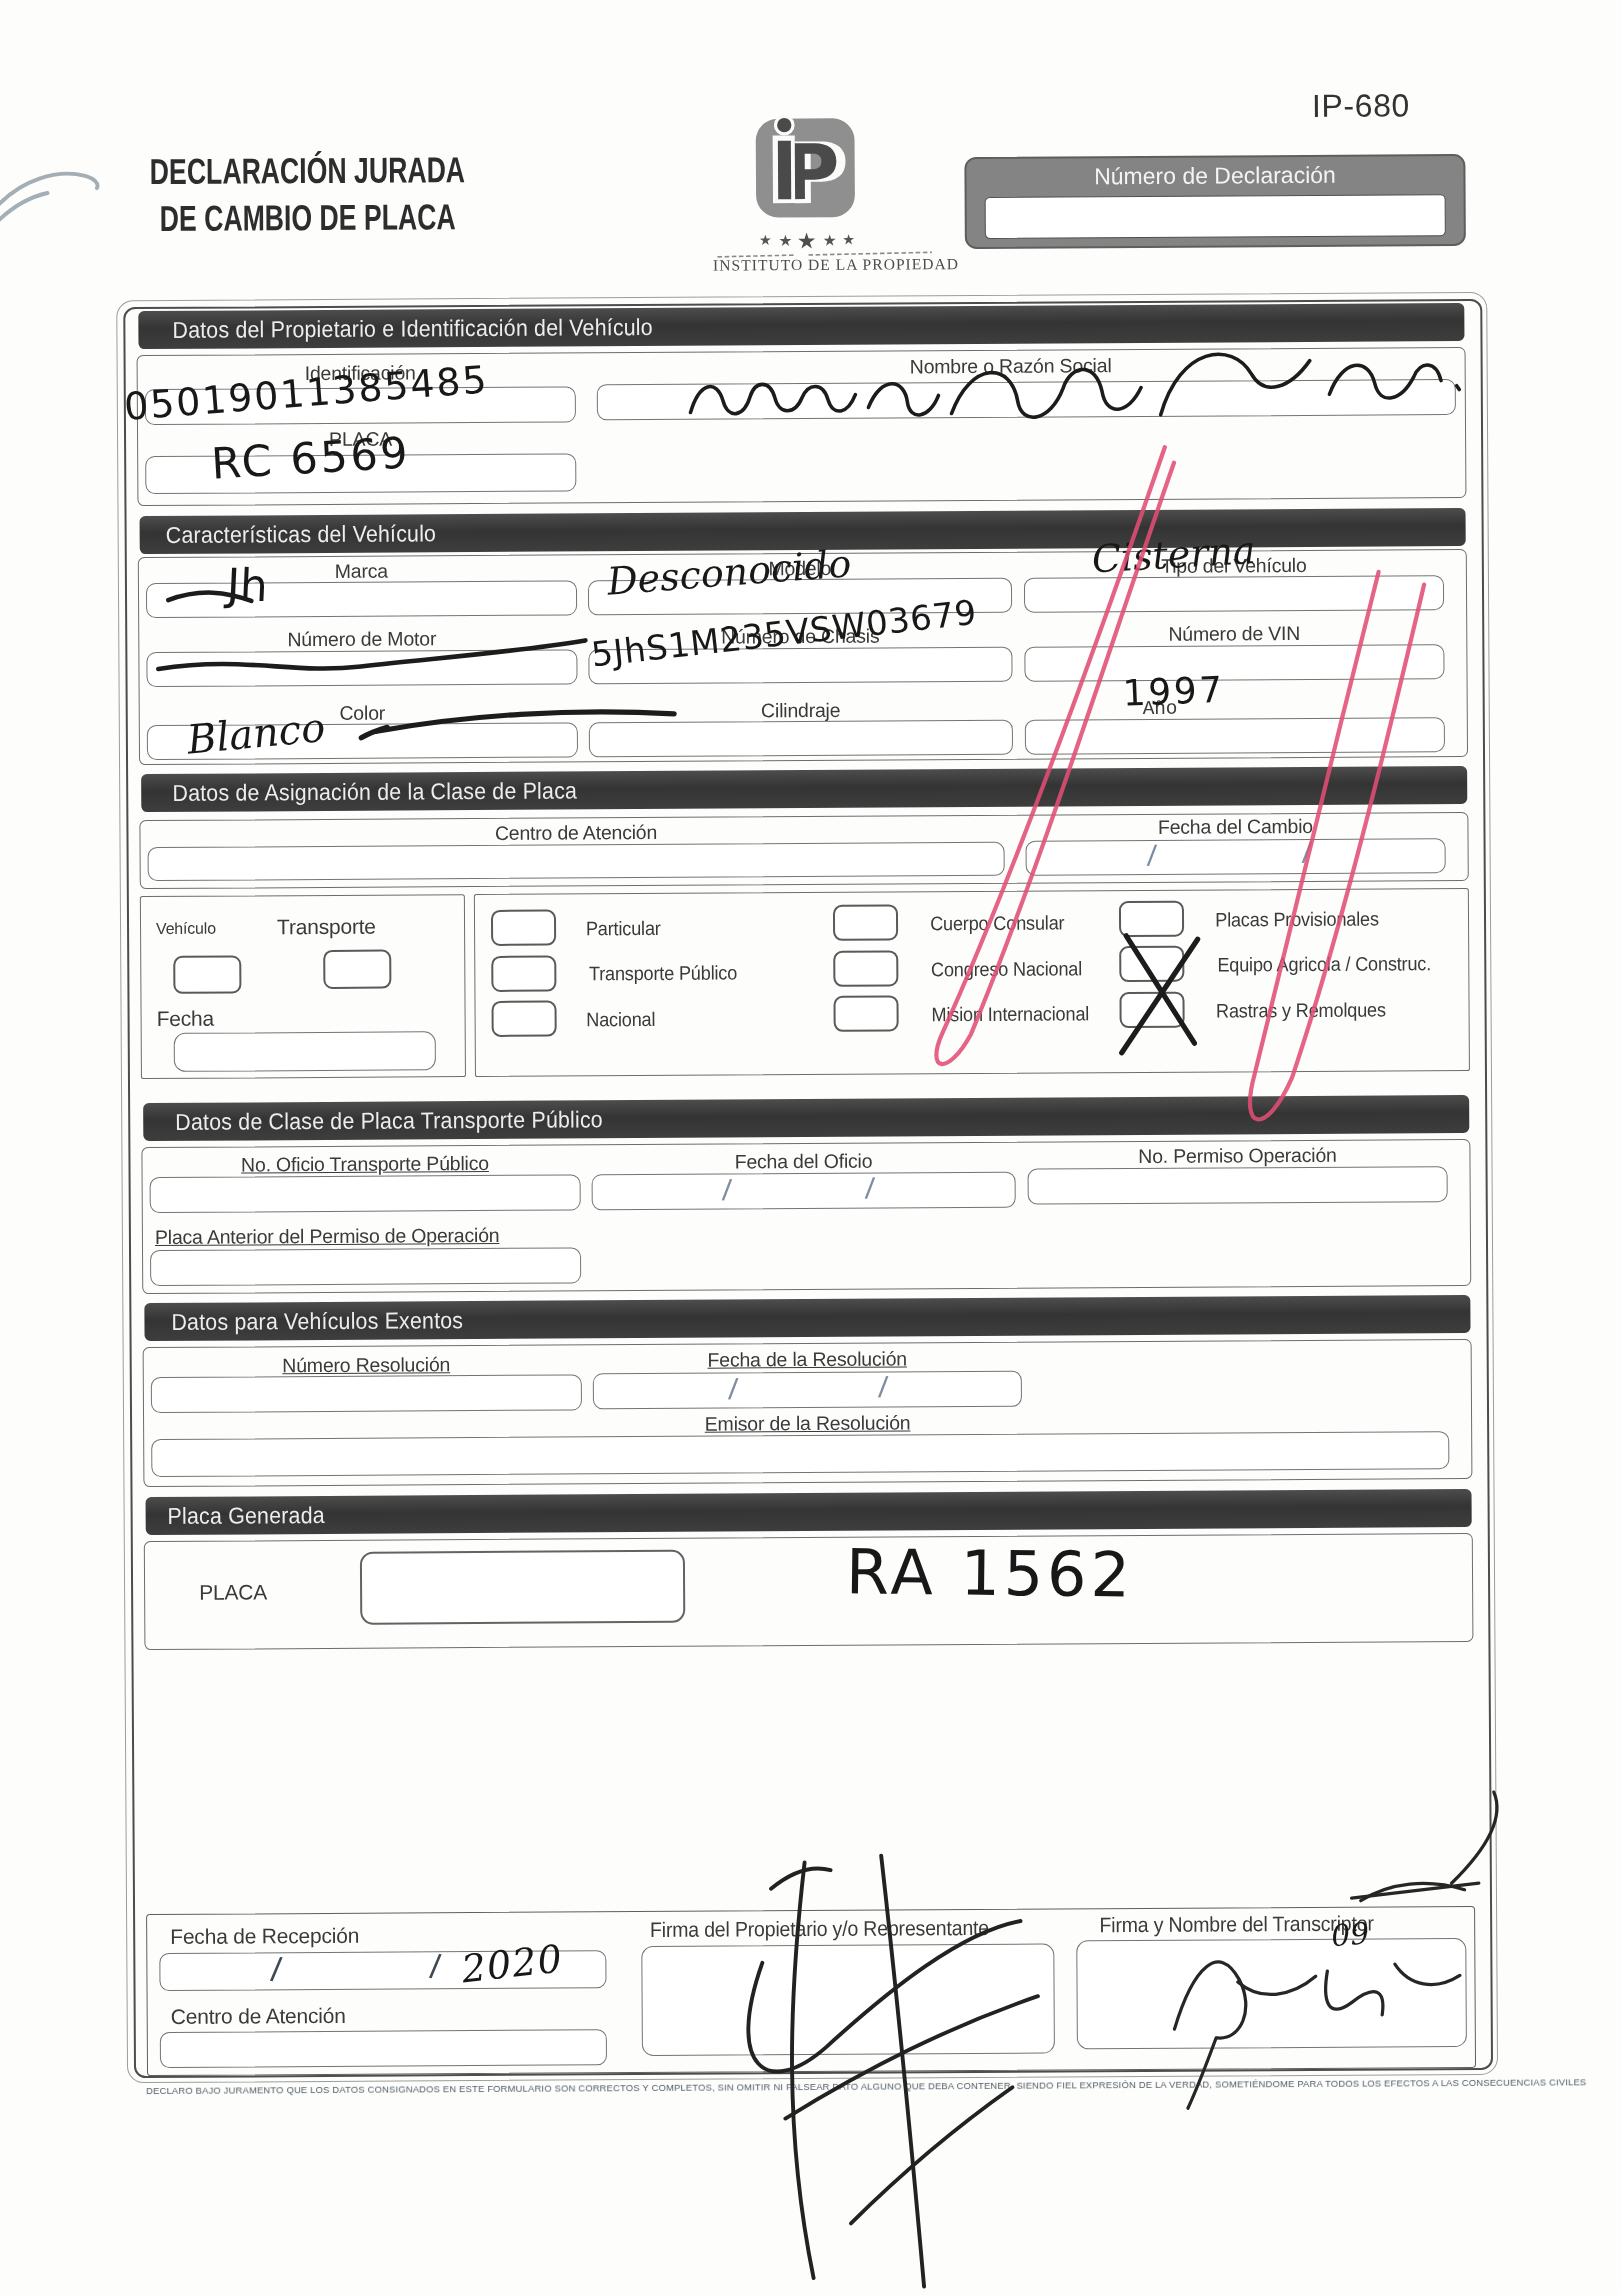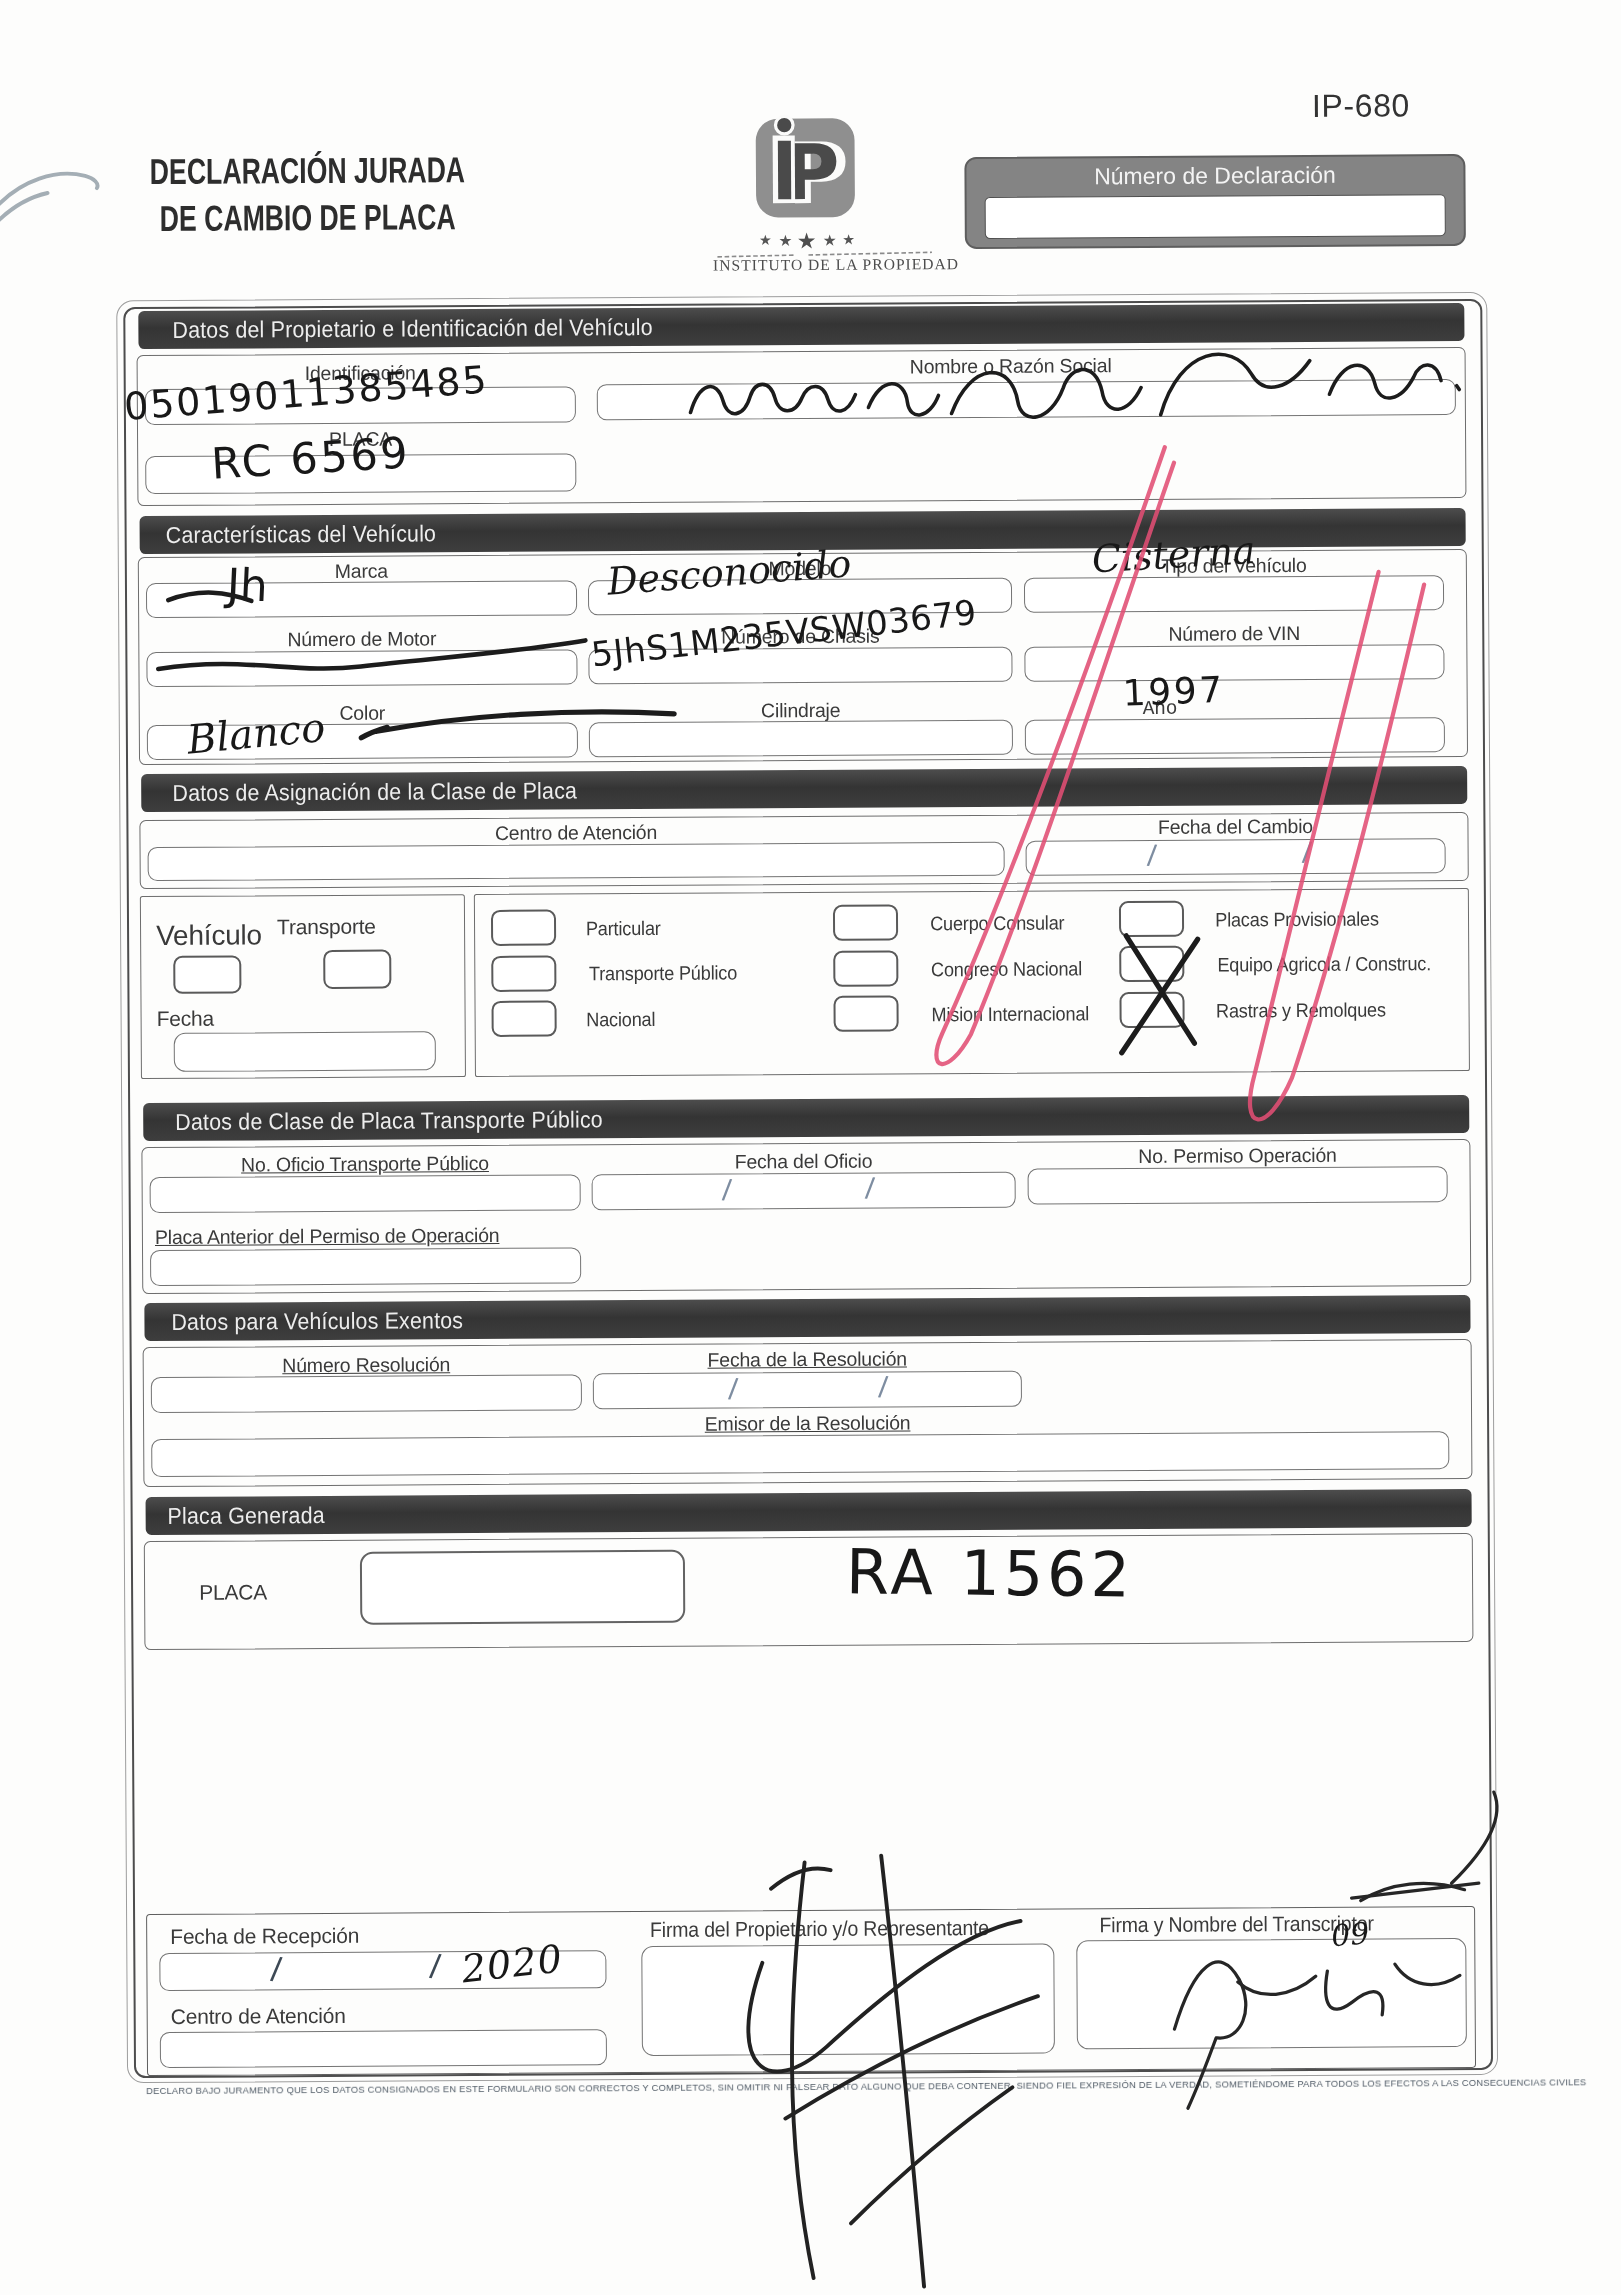--- a/index.html
+++ b/index.html
@@ -125,21 +125,21 @@
 
   <div class="lbl lbl-c" style="left:148px;top:820px;width:857px;">Centro de Atención</div>
   <div class="input" style="left:148px;top:843px;width:857px;height:34px;"></div>
 
   <div class="lbl lbl-c" style="left:1026px;top:818px;width:420px;">Fecha del Cambio</div>
   <div class="input" style="left:1026px;top:842px;width:420px;height:35px;"></div>
   <div class="slash" style="left:1148px;top:841px;color:#7e8da1;transform:rotate(6deg);">/</div>
   <div class="slash" style="left:1303px;top:839px;color:#7e8da1;transform:rotate(6deg);">/</div>
 
   <div class="sbox" style="left:140px;top:892px;width:325px;height:183px;border-radius:2.6px;"></div>
-  <div class="lbl" style="left:156px;top:916px;font-size:28px;">Vehículo</div>
+  <div class="lbl" style="left:156px;top:916px;font-size:16px;">Vehículo</div>
   <div class="lbl" style="left:277px;top:912px;font-size:21px;">Transporte</div>
   <div class="cb" style="left:173px;top:952px;width:68px;height:38px;"></div>
   <div class="cb" style="left:323px;top:947px;width:68px;height:39px;"></div>
   <div class="lbl" style="left:156px;top:1003px;font-size:21px;">Fecha</div>
   <div class="input" style="left:173px;top:1029px;width:262px;height:39px;border-radius:11.7px;"></div>
 
   <div class="sbox" style="left:474px;top:892px;width:995px;height:183px;border-radius:2.6px;"></div>
 
   <div class="cb" style="left:491px;top:908px;width:65px;height:36px;"></div>
   <div class="lbl cond" style="left:583px;top:916px;">Particular</div>

